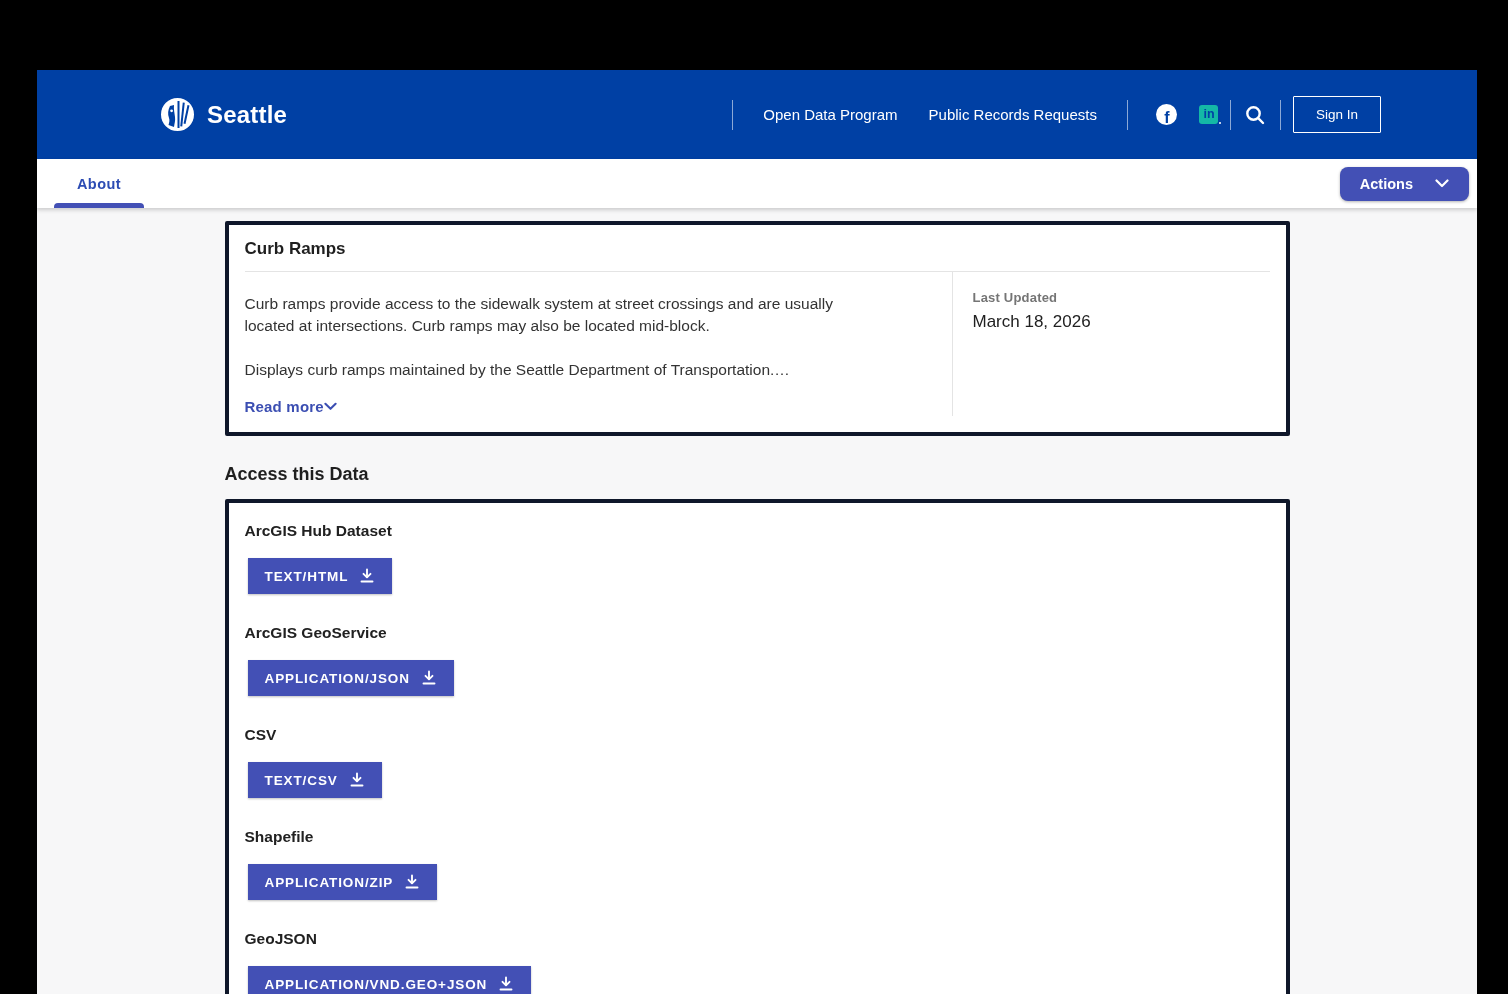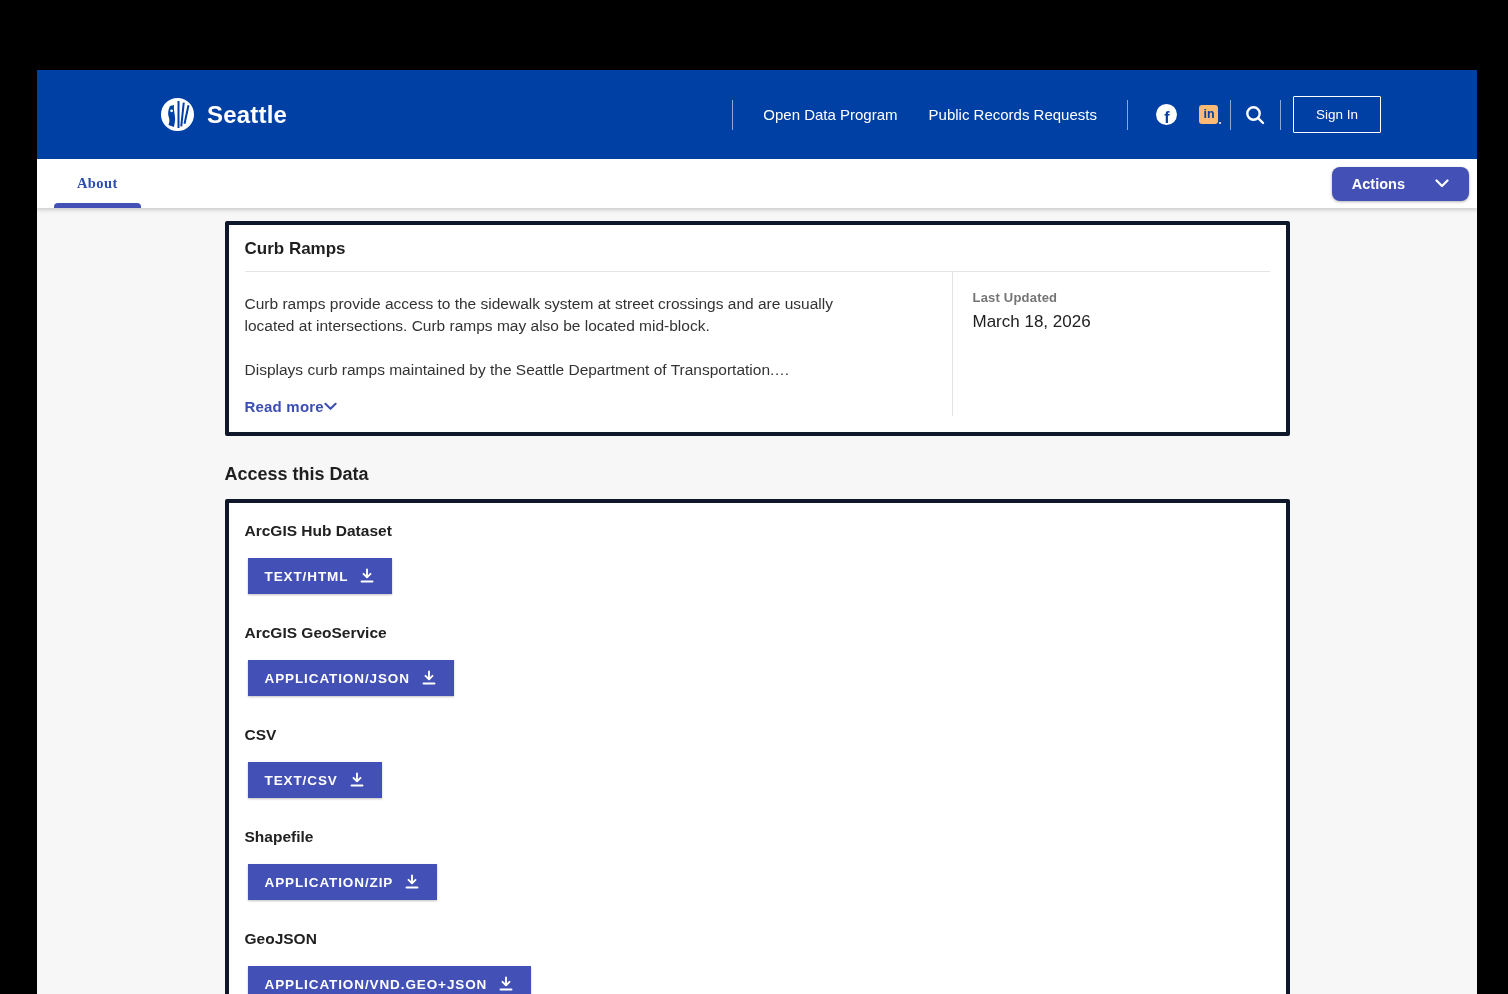--- a/index.html
+++ b/index.html
@@ -52,21 +52,21 @@
   .fb-disc {
     width: 21px; height: 21px; border-radius: 50%;
     background: #fff; color: var(--header_blue, #0040a4);
     font-weight: bold; font-size: 16px; line-height: 21px;
     text-align: center; font-family: "Liberation Serif", serif;
     position: relative; overflow: hidden;
   }
   .fb-disc span { position: relative; top: 3px; font-family: "Liberation Sans", sans-serif; }
   .li-box {
     width: 19px; height: 19px; border-radius: 3px;
-    background: #fdba74; color: var(--header_blue, #0040a4);
+    background: #14b8a6; color: var(--header_blue, #0040a4);
     font-weight: bold; font-size: 12.5px; line-height: 19px;
     text-align: center; position: relative;
   }
   .li-box::after {
     content: ""; position: absolute; right: -3px; bottom: 0;
     width: 2px; height: 2px; background: #fff; border-radius: 50%;
   }
   .search-btn {
     background: none; border: none; cursor: pointer;
     margin: 0 14px 0 13px; display: flex; align-items: center;
@@ -85,33 +85,33 @@
     background: #fff;
     display: flex; align-items: center; justify-content: space-between;
     box-shadow: 0 2px 4px rgba(0,0,0,0.18);
     position: relative; z-index: 5;
   }
   .tab {
     position: relative; height: 100%;
     display: flex; align-items: center;
     margin-left: 17px; padding: 0 23px;
     color: #2c4cb3; font-size: 14.5px; font-weight: bold;
-    letter-spacing: 0.4px; cursor: pointer; font-family: Liberation Serif, serif;
+    letter-spacing: 0.4px; cursor: pointer;
   }
   .tab-indicator {
     position: absolute; left: 0; right: 0; bottom: 0; height: 5px;
     background: var(--accent_indigo, #4350b5);
     border-radius: 4px 4px 0 0;
   }
   .actions-btn {
     height: 34px; margin-right: 8px; padding: 0 20px;
     background: var(--accent_indigo, #4350b5); color: #fff;
     border: none; border-radius: 8px;
     font-size: 14.5px; font-weight: bold; font-family: inherit;
-    display: flex; align-items: center; gap: 30px;
+    display: flex; align-items: center; gap: 22px;
     cursor: pointer; box-shadow: 0 1px 3px rgba(0,0,0,0.3);
   }
 
   
   .content { flex: 1 1 auto; background: #f7f7f8; overflow: hidden; }
   .card {
     width: 1065px; margin: 0 auto;
     background: #fff; border: 4px solid #0f172a; border-radius: 2px;
   }
   .dataset-card { margin-top: 13px; }

